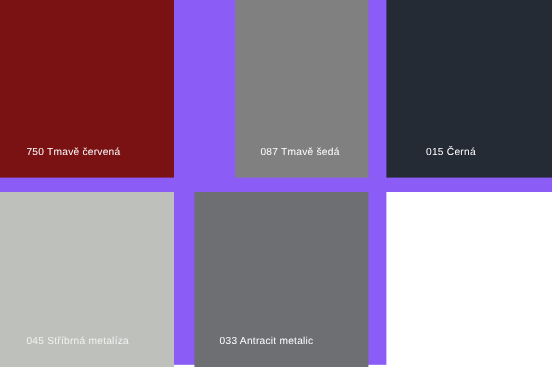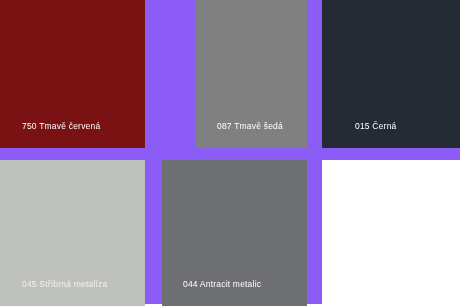--- a/index.html
+++ b/index.html
@@ -75,18 +75,18 @@
 
   <div class="swatch swatch-r1c3" style="background: rgb(36, 43, 52);">
     <span class="swatch-label" style="color: rgb(255, 255, 255);">015 Černá</span>
   </div>
 
   <div class="swatch swatch-r2c1" style="background: rgb(190, 192, 188); text-align: center;">
     <span class="swatch-label" style="color: rgb(242, 242, 242);">045 Stříbrná metalíza</span>
   </div>
 
   <div class="swatch swatch-r2c2" style="background: rgb(109, 111, 114);">
-    <span class="swatch-label" style="color: rgb(255, 255, 255);">044 Antracit metalic</span>
+    <span class="swatch-label" style="color: rgb(255, 255, 255);">033 Antracit metalic</span>
   </div>
 
   <div class="swatch swatch-r2c3"></div>
 
 </div>
 
 </body></html>

